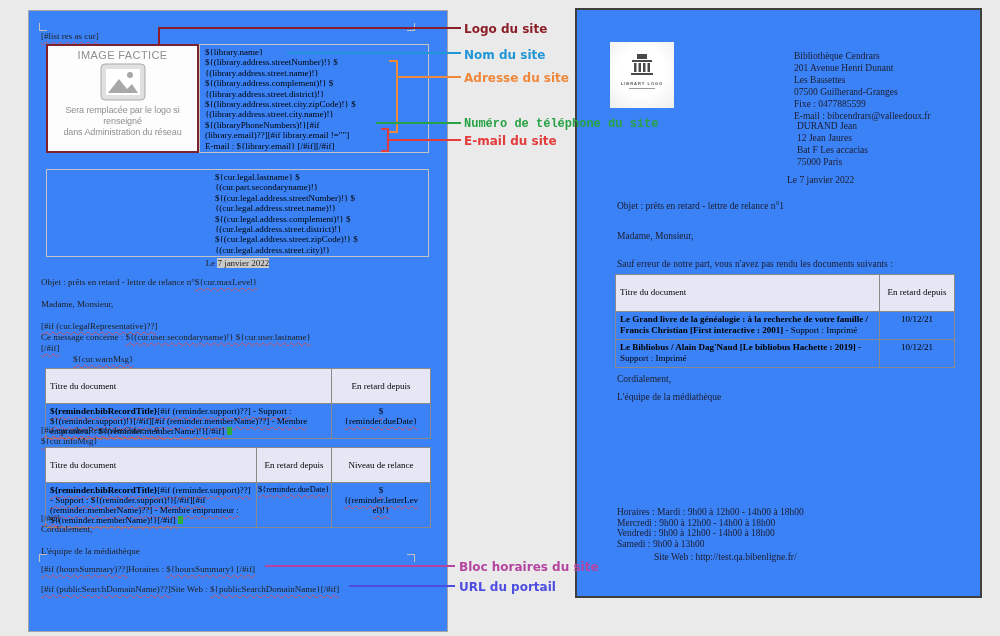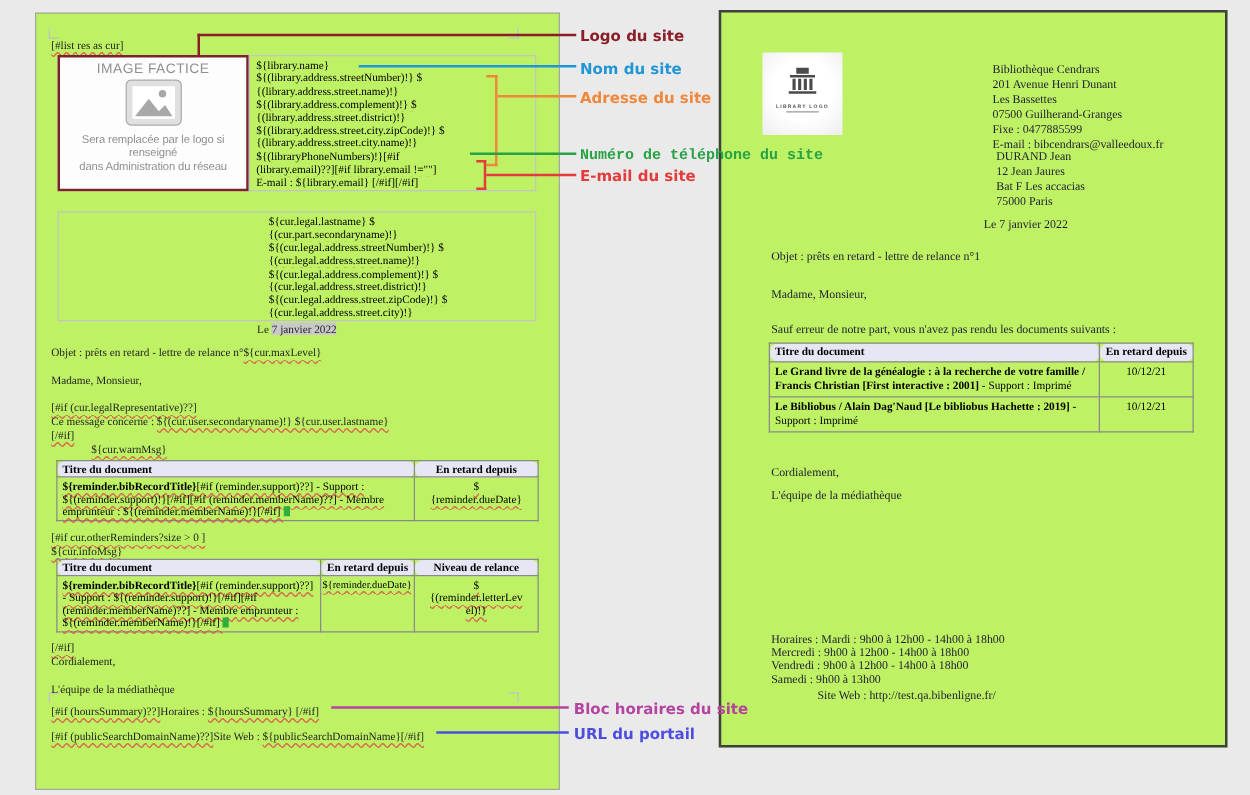--- a/index.html
+++ b/index.html
@@ -1,20 +1,20 @@
 <!DOCTYPE html>
 <html><head>
 <meta charset="utf-8">
 <style>
   * { margin:0; padding:0; box-sizing:border-box; }
   body { background:#eaeaea; font-family:"Liberation Serif","DejaVu Serif",serif; }
   #canvas { position:relative; width:1000px; height:636px; background:#eaeaea; overflow:hidden; }
 
   
-  .page { position:absolute; background:#bef264; }
+  .page { position:absolute; background:#3b82f6; }
   #page-left  { left:28px; top:10px; width:420px; height:622px; border:1px solid #a5a5a5; }
   #page-right { left:575px; top:8px; width:407px; height:590px; border:2px solid #3f3f3f; }
 
   
   .p { position:absolute; font-size:9px; color:#1f1f1f; white-space:nowrap; }
   .ln { line-height:10.4px; white-space:nowrap; overflow:hidden; }
   .wv { text-decoration:underline; text-decoration-style:wavy; text-decoration-color:rgba(221,72,72,.8);
         text-decoration-thickness:1px; text-underline-offset:2px; }
   b.wv { text-decoration-color:rgba(221,72,72,.8); }
 
@@ -35,21 +35,21 @@
                border:1px solid #c4c4c4; padding:2px 0 0 5px; font-size:9px; }
   #lp-legalblock { position:absolute; left:17px; top:158px; width:383px; height:88px;
                border:1px solid #c4c4c4; }
   #lp-legalblock .inner { margin-left:163px; padding:2px 0 0 5px; font-size:9px; }
   #lp-date { position:absolute; left:17px; top:247px; width:383px; text-align:center; font-size:9px; color:#1f1f1f; }
   .hl { background:#c9c9c9; }
 
   
   table { border-collapse:collapse; position:absolute; table-layout:fixed; }
   th, td { border:1px solid #8a8a8a; vertical-align:top; text-align:left; }
-  th { background:#e6e6f5; font-weight:bold; padding:1px 4px;border-radius:6px; }
+  th { background:#e6e6f5; font-weight:normal; padding:12px 4px; }
   td { padding:2px 4px; }
   .lp-table th, .lp-table td { font-size:9px; }
   .rp-table th, .rp-table td { font-size:9px; line-height:11.5px; }
   .cen { text-align:center; }
   .cursor-mark { display:inline-block; width:5px; height:8px; background:#2fae3e; vertical-align:-1px; }
 
   
   #rp-logo { position:absolute; left:33px; top:32px; width:64px; height:66px;
              background:radial-gradient(circle at 50% 45%, #ffffff 50%, #ededed 100%);
              text-align:center; }

